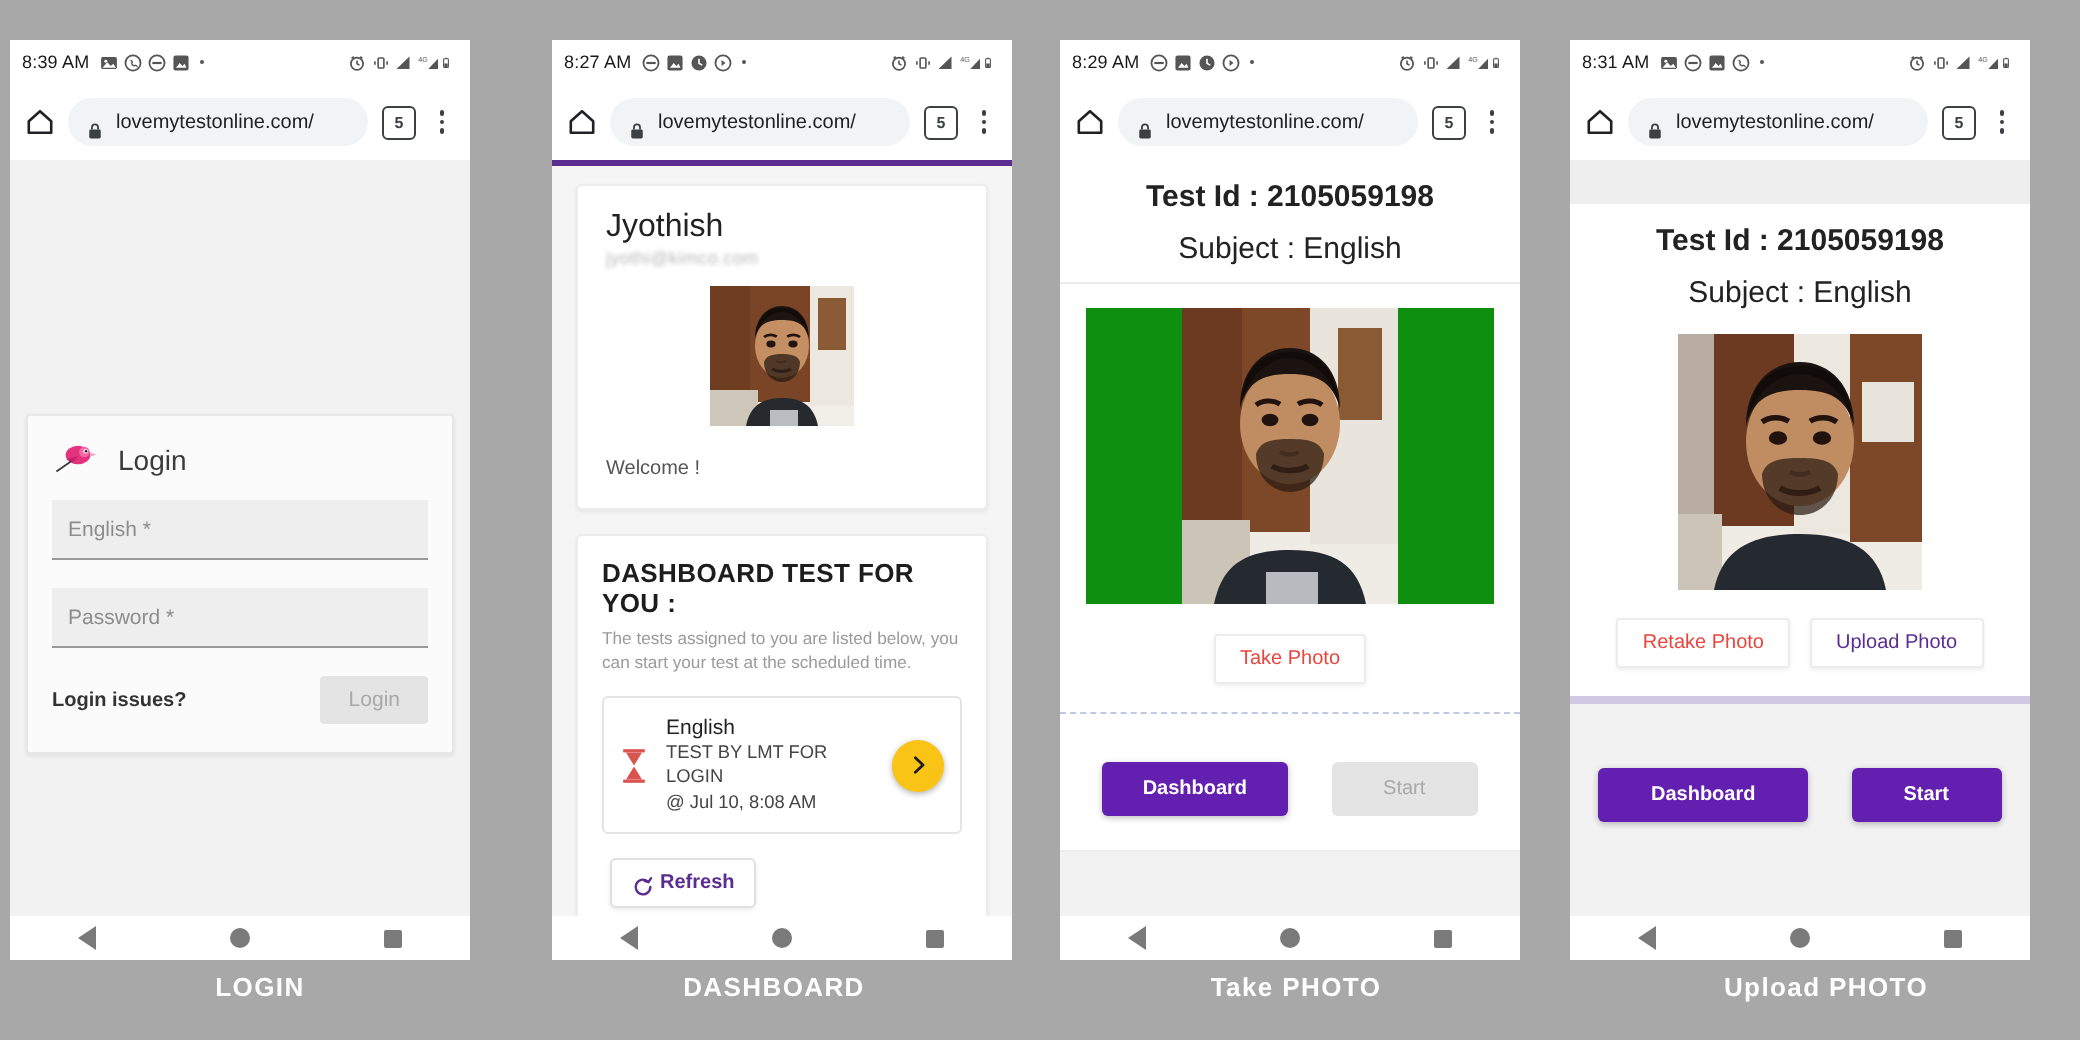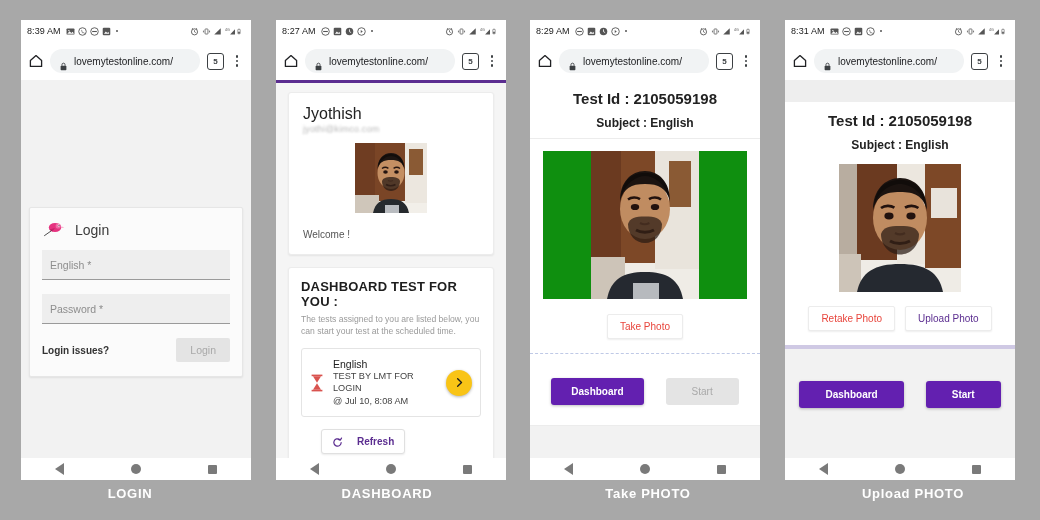--- a/index.html
+++ b/index.html
@@ -5,21 +5,21 @@
   html,body{margin:0;padding:0;}
   body{
     width:1040px;height:520px;background:#a8a8a8;
     font-family:"Liberation Sans", sans-serif;
     overflow:hidden;position:relative;
   }
   .board{position:absolute;inset:0;}
 
   
   .phone{position:absolute;top:20px;width:230px;height:460px;background:#ffffff;overflow:hidden;}
-  .p1{left:21px;} .p2{left:276px;} .p3{left:530px;} .p4{left:785px;}
+  .p1{left:5px;} .p2{left:276px;} .p3{left:530px;} .p4{left:785px;}
 
   
   .statusbar{height:22px;background:#ffffff;display:flex;align-items:center;padding:0 6px;box-sizing:border-box;}
   .sb-time{font-size:9px;color:#1a1a1a;letter-spacing:.1px;white-space:nowrap;}
   .sb-left-icons{display:flex;align-items:center;gap:3px;margin-left:5px;}
   .sb-spacer{flex:1;}
   .sb-right-icons{display:flex;align-items:center;gap:2.5px;}
   .ic{width:9px;height:9px;display:inline-block;position:relative;}
   .ic svg{display:block;}
   .dot-sep{width:2px;height:2px;border-radius:50%;background:#555;display:inline-block;margin-left:2px;}
@@ -68,28 +68,28 @@
   .tests-card{margin:12px 12px 0;background:#ffffff;border:1px solid #ececec;border-radius:3px;padding:11px 12px 12px;box-sizing:border-box;box-shadow:0 1px 2px rgba(0,0,0,.07);}
   .tests-title{font-size:13px;font-weight:700;color:#1d1d1d;letter-spacing:.2px;margin-bottom:4px;}
   .tests-sub{font-size:8.6px;color:#9a9a9a;line-height:1.45;margin-bottom:10px;}
   .test-item{border:1px solid #e4e4e4;border-radius:3px;padding:9px 8px;display:flex;align-items:center;gap:9px;position:relative;min-height:46px;box-sizing:border-box;}
   .hourglass{width:14px;height:18px;flex:0 0 auto;}
   .ti-lines{flex:1;}
   .ti-l1{font-size:10.5px;color:#222;}
   .ti-l2{font-size:9.2px;color:#444;line-height:1.35;}
   .ti-l3{font-size:9.2px;color:#444;line-height:1.35;}
   .go-btn{width:26px;height:26px;border-radius:50%;background:#f9c416;display:flex;align-items:center;justify-content:center;flex:0 0 auto;box-shadow:0 1px 3px rgba(0,0,0,.3);}
-  .refresh-btn{margin:12px 20px 0;display:inline-flex;align-items:center;gap:16px;border:1px solid #e0e0e0;border-radius:3px;padding:6px 10px;background:#fff;box-shadow:0 1px 2px rgba(0,0,0,.08);}
+  .refresh-btn{margin:12px 4px 0;display:inline-flex;align-items:flex-end;gap:5px;border:1px solid #e0e0e0;border-radius:3px;padding:6px 10px;background:#fff;box-shadow:0 1px 2px rgba(0,0,0,.08);}
   .refresh-btn span{font-size:10px;color:#5b2d90;font-weight:600;}
 
   
   .p3 .page{background:#ffffff;}
   .testinfo{padding:10px 0 8px;text-align:center;}
   .ti-id{font-size:15px;color:#222;font-weight:700;margin-bottom:9px;}
-  .ti-subj{font-size:12px;color:#222;font-weight:bold;}
+  .ti-subj{font-size:15px;color:#222;}
   .cam-area{border-top:1px solid #ececec;border-bottom:1px dashed #bfc9e6;padding:12px 0 14px;}
   .cam-box{margin:0 auto;width:204px;height:148px;background:#0f8f0f;position:relative;overflow:hidden;}
   .cam-mid{position:absolute;left:50%;transform:translateX(-50%);top:0;bottom:0;width:108px;overflow:hidden;}
   .take-photo-row{display:flex;justify-content:center;margin-top:15px;}
   .btn-outline-red{border:1px solid #ececec;background:#fff;color:#e8453c;font-size:10px;padding:6px 12px;border-radius:2px;box-shadow:0 1px 2px rgba(0,0,0,.07);}
   .actions{display:flex;justify-content:center;gap:22px;padding:24px 0 0;}
   .btn-purple{background:#6320b0;color:#fff;font-size:10px;border:none;border-radius:3px;padding:8px 20px;font-weight:600;box-shadow:0 1px 3px rgba(0,0,0,.25);}
   .btn-grey{background:#e4e4e4;color:#a9a9a9;font-size:10px;border:none;border-radius:3px;padding:8px 26px;}
   .grey-foot{position:absolute;left:0;right:0;bottom:0;height:32px;background:#f2f2f2;border-top:1px solid #ececec;}
 

